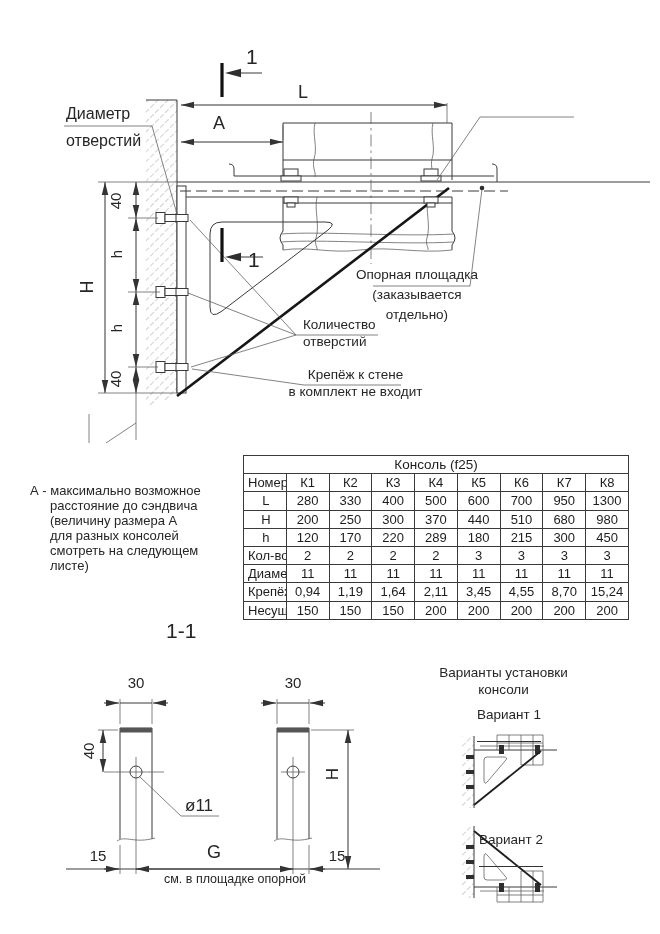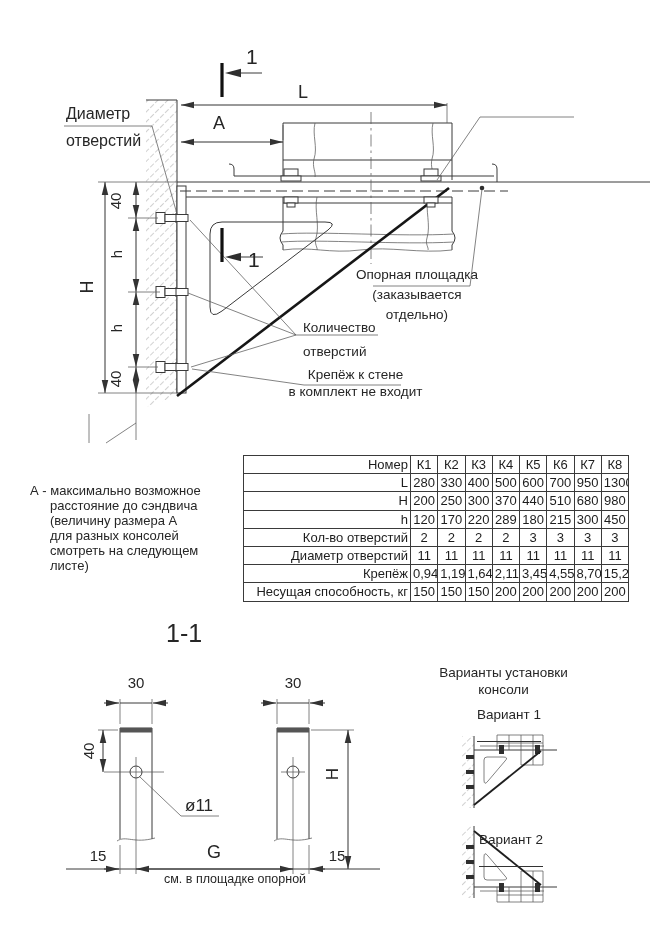--- a/index.html
+++ b/index.html
@@ -18,21 +18,21 @@
   .dimE{stroke:#333;stroke-width:1;fill:none;marker-end:url(#ar);}
   .t{position:absolute;color:#262626;white-space:pre-line;line-height:1.25;}
   .c{text-align:center;}
   .rot{transform:rotate(-90deg);transform-origin:center;width:40px;height:16px;
        display:flex;align-items:center;justify-content:center;white-space:nowrap;}
   .und{border-bottom:1px solid #333;padding-bottom:17px;}
   table.k{position:absolute;left:243px;top:455px;width:386px;border-collapse:collapse;
           font-size:13px;color:#1d1d1d;table-layout:fixed;}
   table.k td{border:1px solid #3a3a3a;height:17.2px;padding:0 2px;text-align:center;
              overflow:hidden;white-space:nowrap;}
-  table.k td.lbl{text-align:right;padding-left:4px;width:160px;}
+  table.k td.lbl{text-align:center;padding-left:4px;width:160px;}
   table.k td.ttl{text-align:center;font-size:13.5px;}
   table.k{border:1.5px solid #222;}
 </style>
 </head>
 <body>
 
 <div class="page">
 
 <svg id="art" width="660" height="934" viewBox="0 0 660 934">
   <defs>
@@ -175,40 +175,43 @@
   </g>
 </svg>
 
 <div class="t" style="left:66px;top:100px;font-size:16px;line-height:27px;">Диаметр
 отверстий</div>
 <div class="t" style="left:246px;top:44px;font-size:21px;">1</div>
 <div class="t" style="left:298px;top:81px;font-size:18px;">L</div>
 <div class="t" style="left:213px;top:112px;font-size:18px;">A</div>
 <div class="t c" style="left:342px;top:265px;width:150px;font-size:13.5px;line-height:20px;">Опорная площадка
 (заказывается отдельно)</div>
-<div class="t" style="left:303px;top:316px;font-size:13.5px;line-height:24px;">Количество
+<div class="t" style="left:303px;top:316px;font-size:13.5px;line-height:17px;">Количество
 отверстий</div>
 <div class="t c" style="left:288px;top:366px;width:135px;font-size:13.5px;line-height:17px;">Крепёж к стене
 в комплект не входит</div>
 <div class="t" style="left:248px;top:247px;font-size:21px;">1</div>
 <div class="t rot" style="left:67px;top:279px;font-size:18px;">H</div>
 <div class="t rot" style="left:96px;top:193px;font-size:15px;">40</div>
 <div class="t rot" style="left:97px;top:246px;font-size:15px;">h</div>
 <div class="t rot" style="left:97px;top:320px;font-size:15px;">h</div>
 <div class="t rot" style="left:96px;top:371px;font-size:15px;">40</div>
 
 <div class="t" style="left:30px;top:483px;width:205px;font-size:13px;line-height:15px;padding-left:20px;text-indent:-20px;">А - максимально возможное
 расстояние до сэндвича
 (величину размера А
 для разных консолей
 смотреть на следующем
 листе)</div>
 
 <table class="k">
   <tbody>
+        <tr>
+          <td class="ttl" colspan="9">Консоль (f25)</td>
+        </tr>
   <tr>
     <td class="lbl">Номер</td>
     <td>К1</td>
           <td>К2</td>
           <td>К3</td>
           <td>К4</td>
           <td>К5</td>
           <td>К6</td>
           <td>К7</td>
           <td>К8</td>
@@ -286,21 +289,21 @@
           <td>150</td>
           <td>200</td>
           <td>200</td>
           <td>200</td>
           <td>200</td>
           <td>200</td>
   </tr>
 </tbody>
     </table>
 
-<div class="t" style="left:166px;top:618px;font-size:25px;">1-1</div>
+<div class="t" style="left:166px;top:618px;font-size:21px;">1-1</div>
 <div class="t c" style="left:120px;top:674px;width:32px;font-size:15px;">30</div>
 <div class="t c" style="left:277px;top:674px;width:32px;font-size:15px;">30</div>
 <div class="t rot" style="left:69px;top:743px;font-size:15px;">40</div>
 <div class="t" style="left:185px;top:795px;font-size:17px;">ø11</div>
 <div class="t rot" style="left:313px;top:766px;font-size:17px;">H</div>
 <div class="t c" style="left:84px;top:847px;width:28px;font-size:15px;">15</div>
 <div class="t c" style="left:200px;top:841px;width:28px;font-size:18px;">G</div>
 <div class="t c" style="left:323px;top:847px;width:28px;font-size:15px;">15</div>
 <div class="t" style="left:164px;top:872px;font-size:12.5px;">см. в площадке опорной</div>
 

